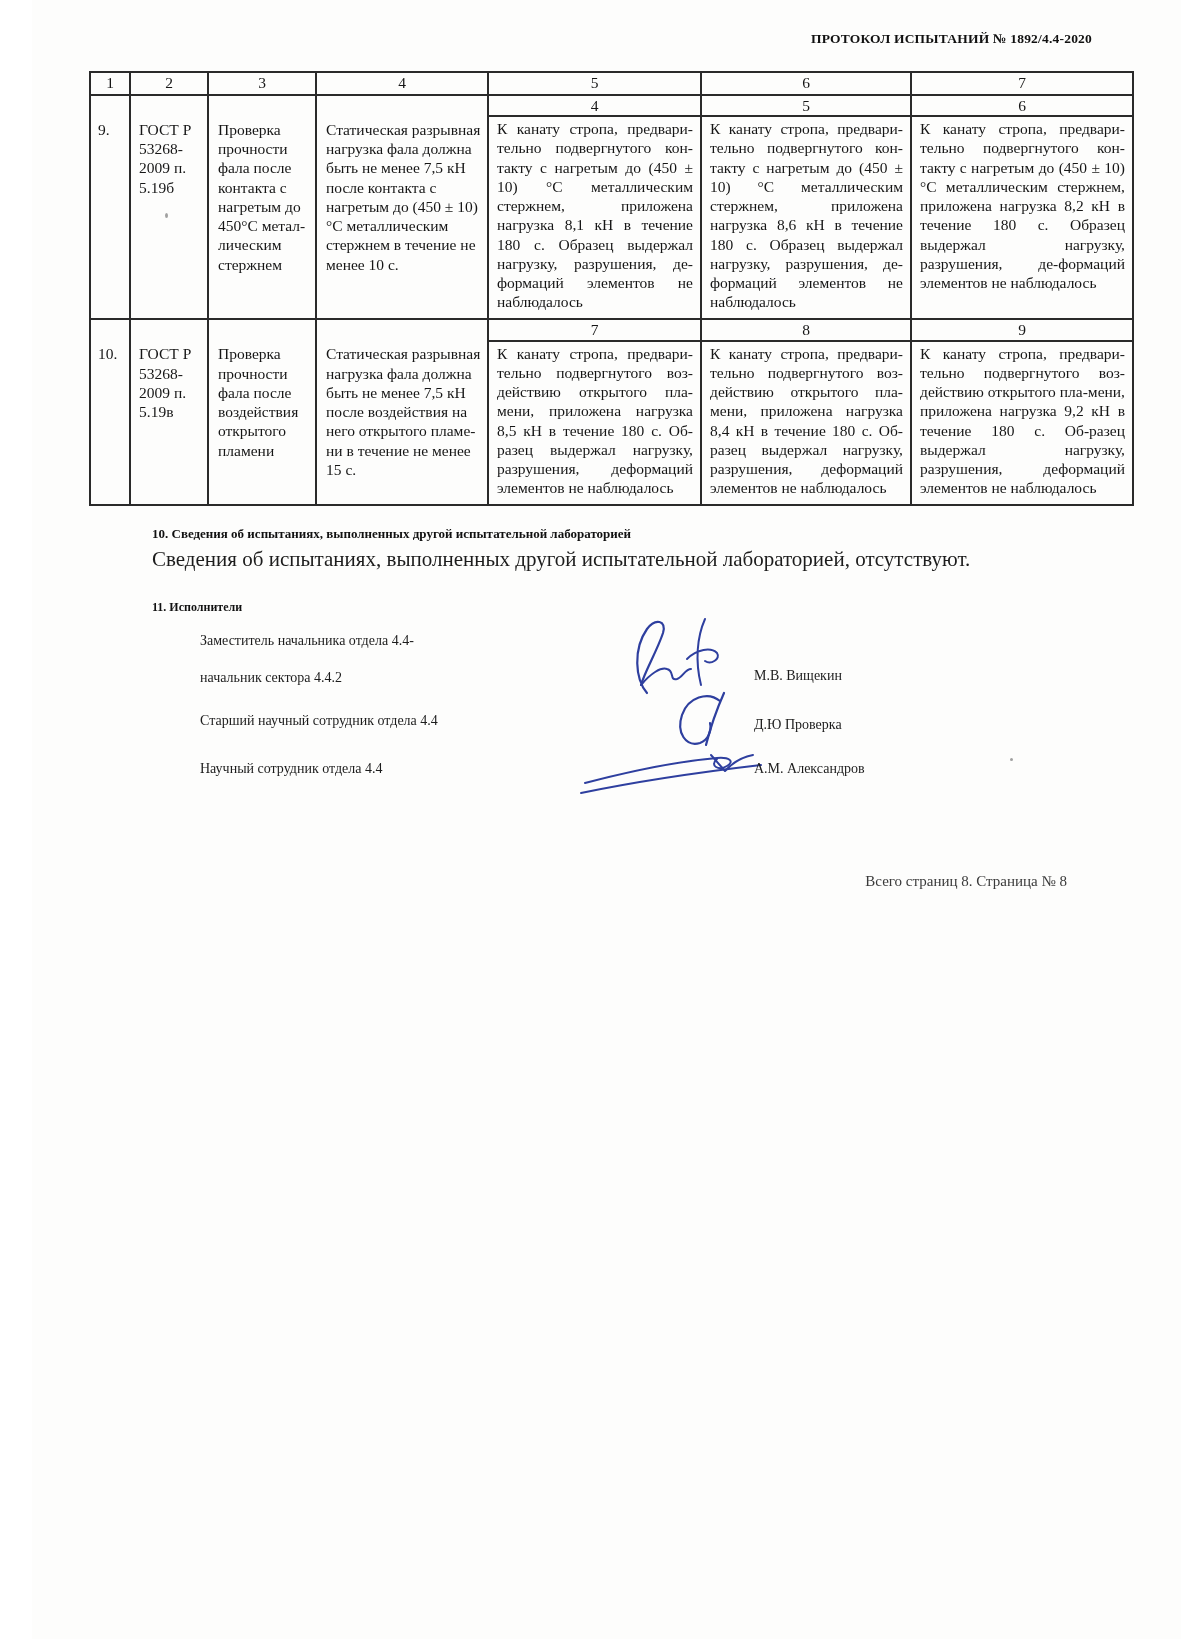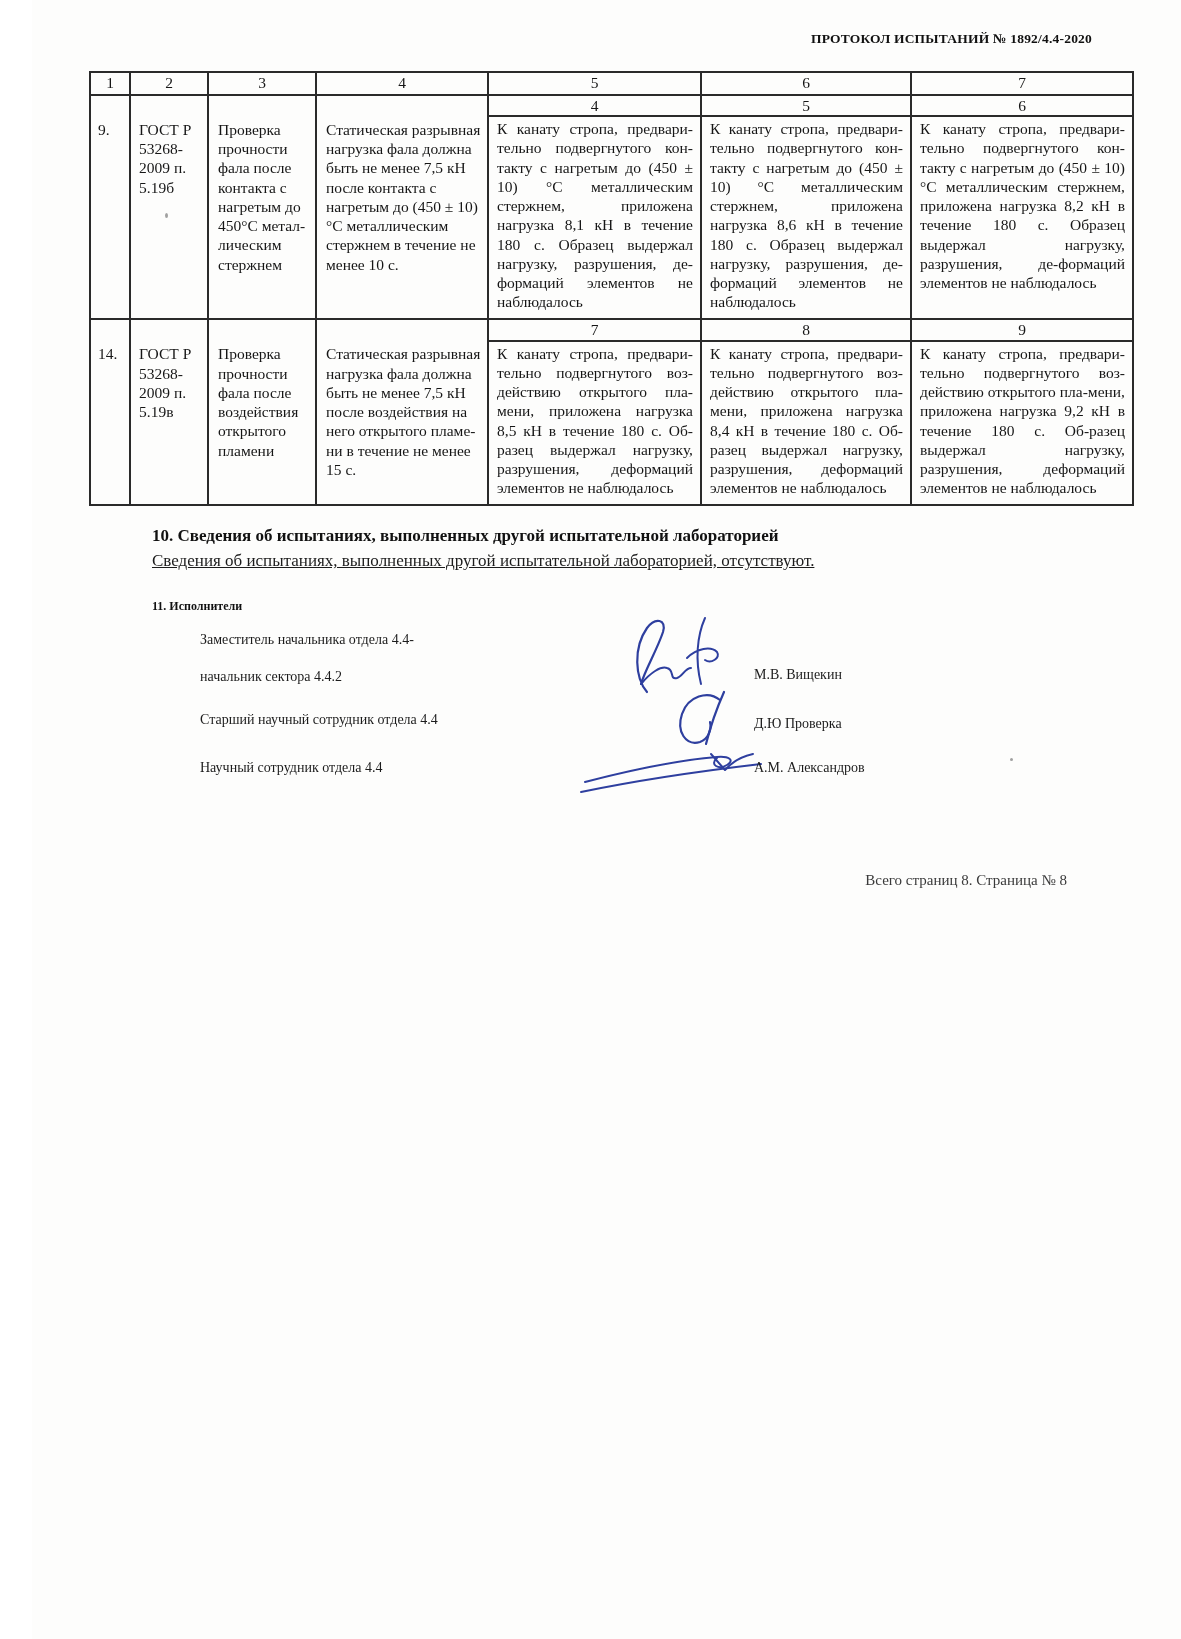--- a/index.html
+++ b/index.html
@@ -27,23 +27,23 @@
   td.cnum   { padding:24px 2px 6px 7px; }
   td.cstd   { padding:24px 4px 6px 8px; }
   td.cchk   { padding:24px 6px 6px 9px; }
   td.creq   { padding:24px 6px 6px 9px; }
   td.cres   {
     padding:2px 7px 7px 8px; text-align:justify; text-align-last:left;
   }
   tr.r9  td.cres { height:192px; }
   tr.r10 td.cres { height:158px; }
   .sec-heading {
-    margin:20px 60px 0 120px; font-weight:bold; font-size:17px; color:#111;
+    margin:20px 60px 0 120px; font-weight:bold; font-size:13px; color:#111;
   }
-  .sec-body { margin:5px 60px 0 120px; font-size:17px;text-decoration:underline; }
+  .sec-body { margin:5px 60px 0 120px; font-size:21px; }
   .sec11-heading { margin:28px 0 0 120px; font-weight:bold; font-size:12px; color:#111; }
   .executors { position:relative; margin:16px 0 0 168px; height:208px; font-size:14px; }
   .exec-line { position:absolute; left:0; white-space:nowrap; }
   .exec-name { position:absolute; left:554px; white-space:nowrap; }
   .sig { position:absolute; }
   .sig path { fill:none; stroke-linecap:round; stroke-linejoin:round; }
   .doc-footer {
     margin:34px 146px 0 0; text-align:right;
     font-family:Liberation Serif, serif; font-size:15px; color:#3a3a3a;
   }
@@ -86,21 +86,21 @@
         <td class="subnum">5</td>
         <td class="subnum">6</td>
       </tr>
       <tr class="r9">
         <td class="cres">К канату стропа, предвари-тельно подвергнутого кон-такту с нагретым до (450 ± 10) °С металлическим стержнем, приложена нагрузка 8,1 кН в течение 180 с. Образец выдержал нагрузку, разрушения, де-формаций элементов не наблюдалось</td>
         <td class="cres">К канату стропа, предвари-тельно подвергнутого кон-такту с нагретым до (450 ± 10) °С металлическим стержнем, приложена нагрузка 8,6 кН в течение 180 с. Образец выдержал нагрузку, разрушения, де-формаций элементов не наблюдалось</td>
         <td class="cres">К канату стропа, предвари-тельно подвергнутого кон-такту с нагретым до (450 ± 10) °С металлическим стержнем, приложена нагрузка 8,2 кН в течение 180 с. Образец выдержал нагрузку, разрушения, де-формаций элементов не наблюдалось</td>
       </tr>
 
       <tr>
-        <td class="cnum" rowspan="2">14.</td>
+        <td class="cnum" rowspan="2">10.</td>
         <td class="cstd" rowspan="2">ГОСТ Р 53268-2009 п. 5.19в</td>
         <td class="cchk" rowspan="2">Проверка прочности фала после воздействия открытого пламени</td>
         <td class="creq" rowspan="2">Статическая разрывная нагрузка фала должна быть не менее 7,5 кН после воздействия на него открытого пламе-ни в течение не менее 15 с.</td>
         <td class="subnum">7</td>
         <td class="subnum">8</td>
         <td class="subnum">9</td>
       </tr>
       <tr class="r10">
         <td class="cres">К канату стропа, предвари-тельно подвергнутого воз-действию открытого пла-мени, приложена нагрузка 8,5 кН в течение 180 с. Об-разец выдержал нагрузку, разрушения, деформаций элементов не наблюдалось</td>
         <td class="cres">К канату стропа, предвари-тельно подвергнутого воз-действию открытого пла-мени, приложена нагрузка 8,4 кН в течение 180 с. Об-разец выдержал нагрузку, разрушения, деформаций элементов не наблюдалось</td>

